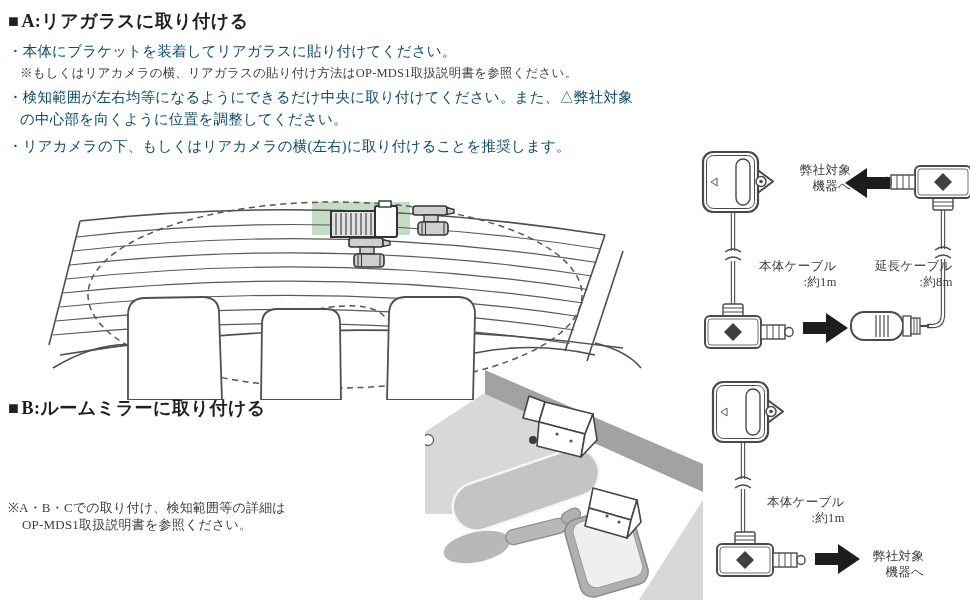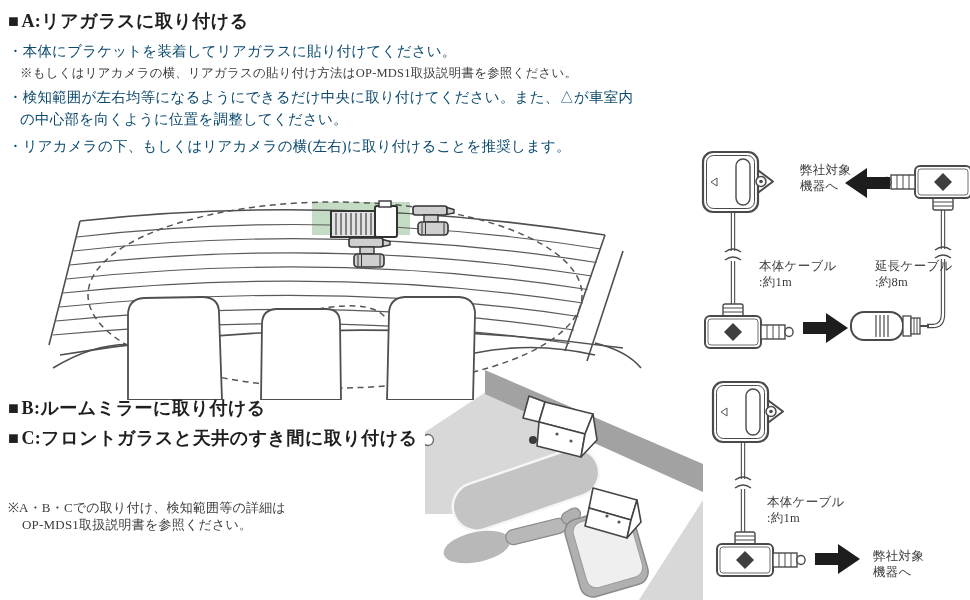--- a/index.html
+++ b/index.html
@@ -6,21 +6,21 @@
   .page{
     position:relative;width:970px;height:600px;background:#ffffff;overflow:hidden;
     font-family:Liberation Serif, serif;color:#3c3c3c;padding-left:33px;
   }
   .abs{position:absolute;}
   .h-section{font-size:18px;font-weight:bold;color:#1f1f1f;letter-spacing:0.5px;white-space:nowrap;}
   .h-section .sq{margin-right:2px;}
   .body-line{font-size:14.5px;color:#0c4a6e;white-space:nowrap;letter-spacing:0.2px;}
   .note-line{font-size:12.5px;color:#3c3c3c;white-space:nowrap;letter-spacing:0.2px;}
   .foot-line{font-size:13px;color:#3c3c3c;white-space:nowrap;letter-spacing:0.2px;}
-  .dia-label{font-size:12.5px;line-height:16px;color:#3a3a3a;white-space:nowrap;letter-spacing:0.3px;}
+  .dia-label{font-size:12.5px;line-height:16px;color:#3a3a3a;white-space:nowrap;letter-spacing:0.3px;text-align:right;}
   svg{display:block;}
 </style>
 </head>
 <body>
 
 <div class="page">
 
   <svg width="0" height="0" style="position:absolute" aria-hidden="true">
     <defs>
       <g id="sensor-unit">
@@ -70,21 +70,21 @@
         <line x1="12.5" y1="19" x2="12.5" y2="30" stroke="#333" stroke-width="1"></line>
         <line x1="31" y1="19" x2="31" y2="30" stroke="#333" stroke-width="1"></line>
       </g>
     </defs>
   </svg>
 
   <div class="abs h-section" style="left:8px;top:9px"><span class="sq">■</span><span>A:リアガラスに取り付ける</span></div>
 
   <div class="abs body-line" style="left:8px;top:42px">・本体にブラケットを装着してリアガラスに貼り付けてください。</div>
   <div class="abs note-line" style="left:20px;top:65px">※もしくはリアカメラの横、リアガラスの貼り付け方法はOP-MDS1取扱説明書を参照ください。</div>
-  <div class="abs body-line" style="left:8px;top:88px">・検知範囲が左右均等になるようにできるだけ中央に取り付けてください。また、△が車室内</div>
+  <div class="abs body-line" style="left:8px;top:88px">・検知範囲が左右均等になるようにできるだけ中央に取り付けてください。また、△弊社対象</div>
   <div class="abs body-line" style="left:8px;top:137px">・リアカメラの下、もしくはリアカメラの横(左右)に取り付けることを推奨します。</div>
   <div class="abs body-line" style="left:20px;top:110px">の中心部を向くように位置を調整してください。</div>
 
   <svg class="abs" style="left:35px;top:193px" width="612" height="207" viewBox="0 0 612 207">
 
     <rect x="277" y="9" width="98" height="33" fill="#c5dcc4"></rect>
 
     <g stroke="#4f4f4f" stroke-width="1.6" fill="none">
       <path d="M 45,28 Q 300,0 570,42"></path>
       <path d="M 45,28 Q 30,90 14,152"></path>
@@ -130,21 +130,20 @@
       <path d="M 283,116 Q 340,106 352,127" fill="none" stroke="#555" stroke-width="1.5" stroke-dasharray="6 4.5"></path>
       <path d="M 93,207 L 93,122 Q 93,106 109,105 L 167,104 Q 184,104 184,120 L 187,207 Z" fill="#fff" stroke="#4f4f4f" stroke-width="1.8"></path>
       <path d="M 226,207 L 227,131 Q 227,117 241,116 L 291,116 Q 305,116 305,130 L 306,207 Z" fill="#fff" stroke="#4f4f4f" stroke-width="1.8"></path>
       <path d="M 352,207 L 354,121 Q 354,105 370,104 L 424,104 Q 440,105 440,121 L 438,207 Z" fill="#fff" stroke="#4f4f4f" stroke-width="1.8"></path>
       <path d="M 440,160 Q 500,148 560,162" fill="none" stroke="#4f4f4f" stroke-width="1.6"></path>
       <path d="M 560,150 Q 592,158 606,175" fill="none" stroke="#4f4f4f" stroke-width="1.6"></path>
     </g>
   </svg>
 
   <div class="abs h-section" style="left:8px;top:396px"><span class="sq">■</span><span>B:ルームミラーに取り付ける</span></div>
-  <div class="abs h-section" style="left:8px;top:426px"><span class="sq">■</span><span>C:フロントガラスと天井のすき間に取り付ける</span></div>
 
   <div class="abs foot-line" style="left:8px;top:498px">※A・B・Cでの取り付け、検知範囲等の詳細は</div>
   <div class="abs foot-line" style="left:22px;top:516px">OP-MDS1取扱説明書を参照ください。</div>
 
   <svg class="abs" style="left:425px;top:362px" width="278" height="238" viewBox="0 0 278 238">
 
     <polygon points="0,70 64,28 126,52 132,90 102,120 30,152 0,152" fill="#d8d8d8"></polygon>
     <polygon points="278,138 214,238 278,238" fill="#d8d8d8"></polygon>
 
     <polygon points="60,8 278,102 278,130 60,32" fill="#a2a2a2"></polygon>

